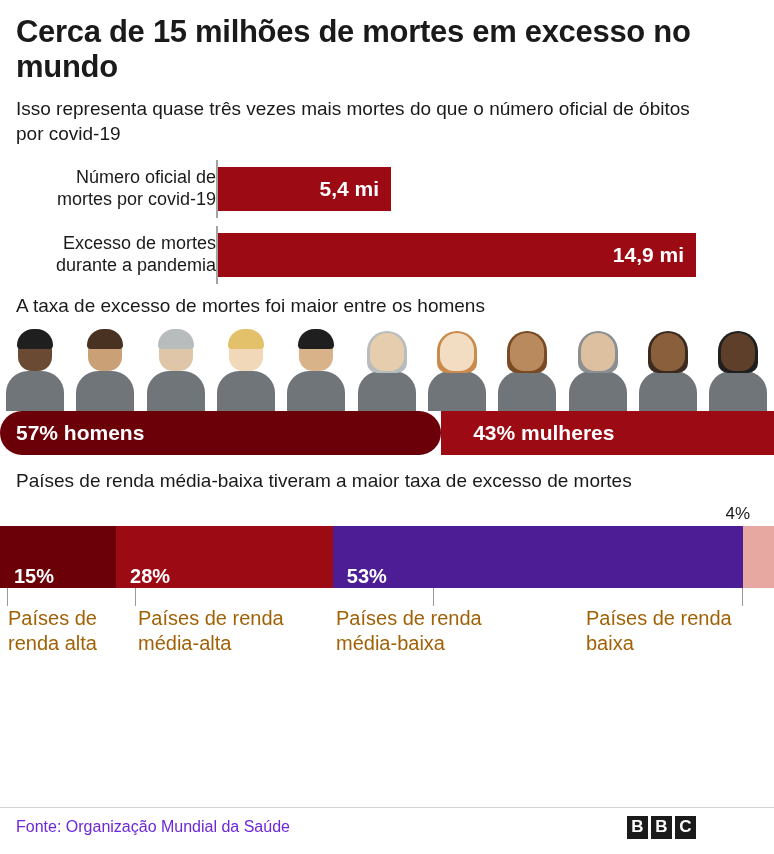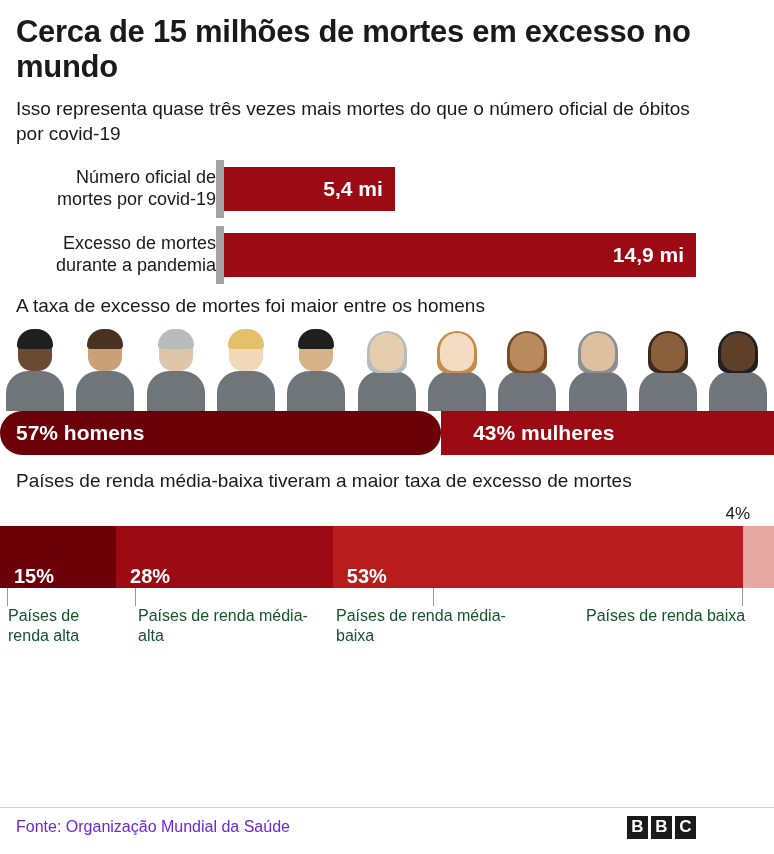--- a/index.html
+++ b/index.html
@@ -56,21 +56,21 @@
     text-align: right;
     font-size: 18px;
     line-height: 1.22;
     color: #1a1a1a;
     box-sizing: border-box;
   }
   .bar-track {
     flex: 1;
     position: relative;
     height: 100%;
-    border-left: 8px solid #a3a3a3;
+    border-left: 2px solid #a3a3a3;
     display: flex;
     align-items: center;
   }
   .bar-fill {
     background: #9c0a14;
     height: 44px;
     display: flex;
     align-items: center;
     justify-content: flex-end;
     box-sizing: border-box;
@@ -200,21 +200,21 @@
     display: flex;
     align-items: flex-end;
     box-sizing: border-box;
     padding-left: 14px;
     font-size: 20px;
     font-weight: bold;
     color: #ffffff;
   }
   .inc-1 { background: #6b0009; }
   .inc-2 { background: #9c0a14; }
-  .inc-3 { background: #b91c1c; }
+  .inc-3 { background: #4c1d95; }
   .inc-4 { background: #e8a8a2; }
 
   .income-ticks {
     position: relative;
     height: 18px;
     width: 774px;
   }
   .tick {
     position: absolute;
     top: 0;
@@ -223,23 +223,23 @@
     background: #9a9a9a;
   }
   .income-labels {
     position: relative;
     width: 774px;
     height: 56px;
   }
   .inc-label {
     position: absolute;
     top: 0;
-    font-size: 16px;
+    font-size: 20px;
     line-height: 1.28;
-    color: #14532d;
+    color: #a16207;
   }
 
   
   .footer-rule {
     position: absolute;
     left: 0;
     bottom: 46px;
     width: 774px;
     height: 1px;
     background: #d2d2d2;

